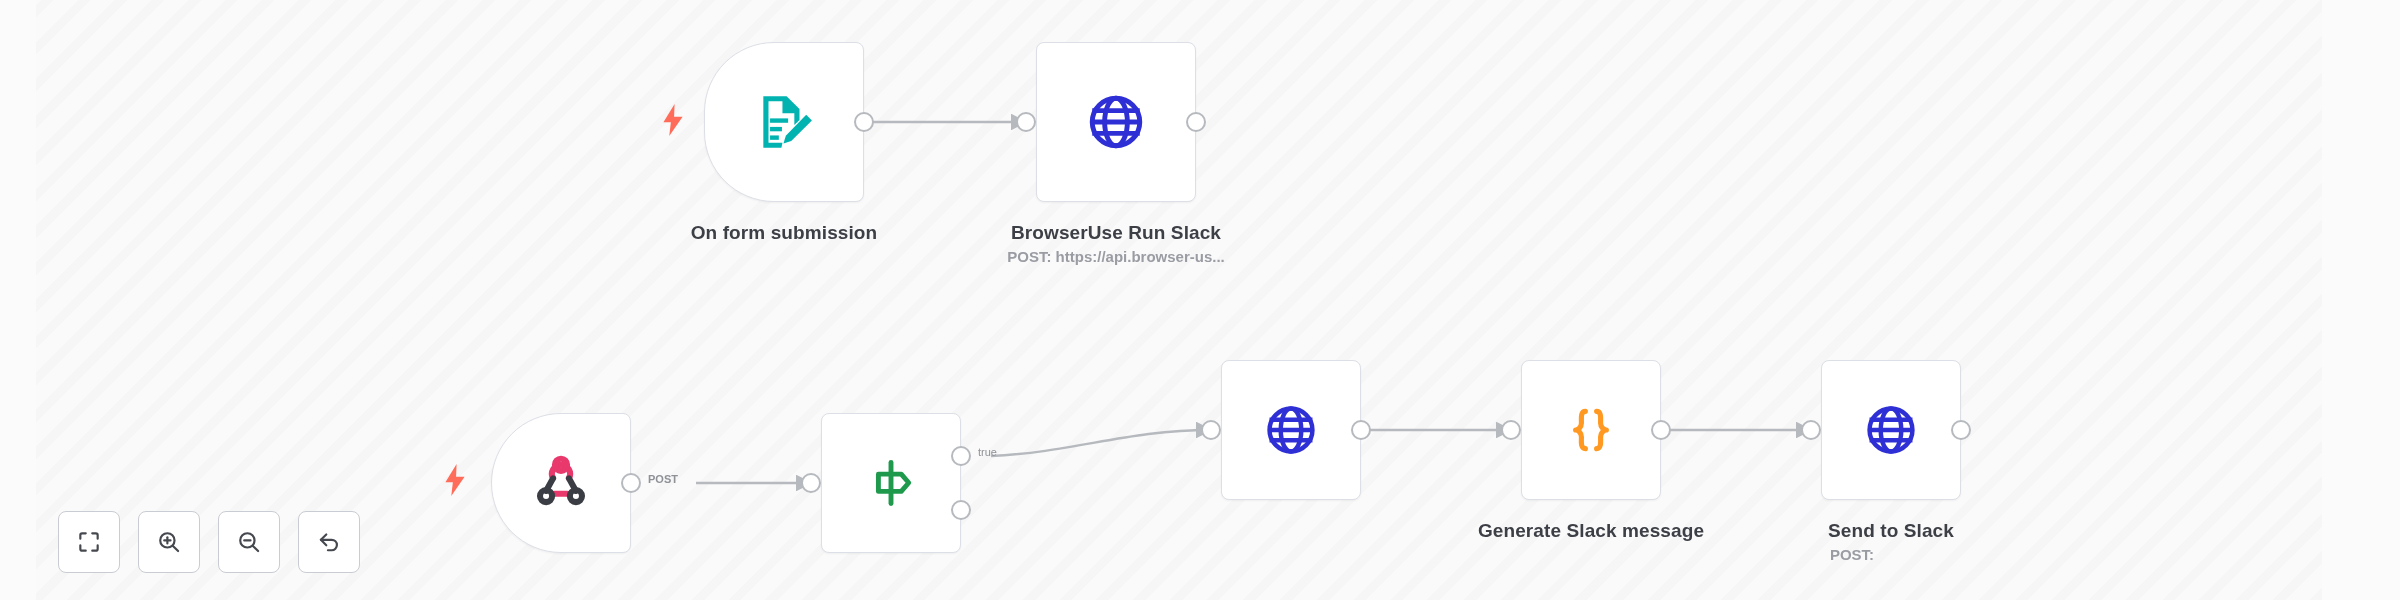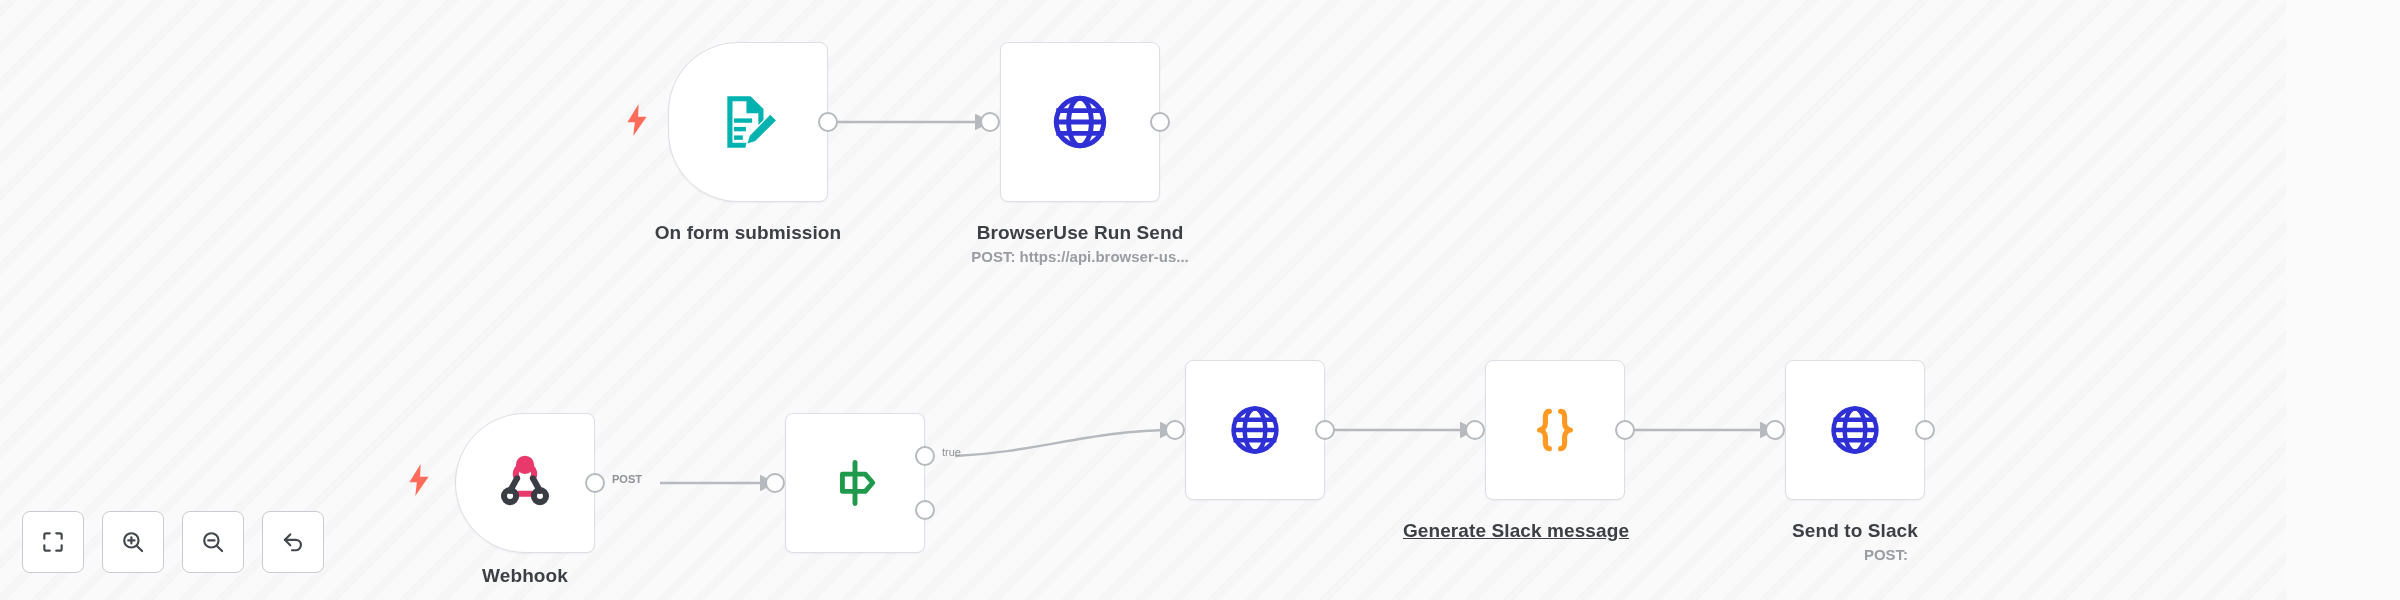--- a/index.html
+++ b/index.html
@@ -21,20 +21,21 @@
     height: 600px;
     background-color: #fafafa;
     background-image: repeating-linear-gradient(
       -45deg,
       rgba(0,0,0,0.016) 0px,
       rgba(0,0,0,0.016) 9px,
       rgba(0,0,0,0.000) 9px,
       rgba(0,0,0,0.000) 26px
     );
     overflow: hidden;
+    margin-left: 36px;
   }
 
   
   #edges {
     position: absolute;
     left: 0; top: 0;
     width: 2400px; height: 600px;
     pointer-events: none;
   }
 
@@ -174,21 +175,21 @@
         <circle cx="12" cy="12" r="9.2"></circle>
         <line x1="2.8" y1="12" x2="21.2" y2="12"></line>
         <line x1="2.8" y1="7.6" x2="21.2" y2="7.6"></line>
         <line x1="2.8" y1="16.4" x2="21.2" y2="16.4"></line>
         <ellipse cx="12" cy="12" rx="4.4" ry="9.2"></ellipse>
       </svg>
     </span>
   </div>
   <div class="port" style="left:980px; top:112px;"></div>
   <div class="port" style="left:1150px; top:112px;"></div>
-  <div class="node-label" style="left:940px; top:222px; width:280px;">BrowserUse Run Send</div>
+  <div class="node-label" style="left:940px; top:222px; width:280px;">BrowserUse Run Slack</div>
   <div class="node-sublabel" style="left:920px; top:248px; width:320px;">POST: https://api.browser-us...</div>
 
   <div class="bolt" style="left:406px; top:464px;">
     <svg width="26" height="32" viewBox="0 0 24 30">
       <path d="M13.5 0 L3 17 L10 17 L8.5 30 L21 12 L13 12 Z" fill="#ff6d5a"></path>
     </svg>
   </div>
 
   <div class="node trigger" style="left:455px; top:413px; width:140px; height:140px;">
     <span class="glyph">
@@ -199,21 +200,20 @@
         <path d="M15.4 10 L18.4 15.4" stroke="#3b3d45"></path>
         <path d="M9.2 16.6 h5.6" stroke="#e8386c"></path>
         <circle cx="5.6" cy="17.6" r="2.6" stroke="#3b3d45"></circle>
         <circle cx="18.4" cy="17.6" r="2.6" stroke="#3b3d45"></circle>
         <circle cx="12" cy="4.2" r="2.6" stroke="#e8386c"></circle>
       </svg>
     </span>
   </div>
   <div class="port" style="left:585px; top:473px;"></div>
   <div class="port-label" style="left:612px; top:473px;font-weight:bold;">POST</div>
-  <div class="node-label" style="left:385px; top:565px; width:280px;">Webhook</div>
 
   <div class="node" style="left:785px; top:413px; width:140px; height:140px;">
     <span class="glyph">
       <svg width="56" height="56" viewBox="0 0 24 24" fill="none" stroke="#1f9a4d" stroke-width="2.1" stroke-linejoin="round">
         <line x1="12" y1="3.2" x2="12" y2="20.8" stroke-linecap="round"></line>
         <path d="M6.6 8.2 H16.4 L19.6 11.9 L16.4 15.6 H6.6 Z"></path>
       </svg>
     </span>
   </div>
   <div class="port" style="left:765px; top:473px;"></div>
@@ -240,37 +240,37 @@
       <svg width="56" height="56" viewBox="0 0 24 24" fill="none" stroke="#ff9922" stroke-width="2.2" stroke-linecap="round" stroke-linejoin="round">
         <path d="M9.6 4 C7.4 4 7.9 7.4 7.9 9 C7.9 10.7 6.6 12 5.4 12
                  C6.6 12 7.9 13.3 7.9 15 C7.9 16.6 7.4 20 9.6 20"></path>
         <path d="M14.4 4 C16.6 4 16.1 7.4 16.1 9 C16.1 10.7 17.4 12 18.6 12
                  C17.4 12 16.1 13.3 16.1 15 C16.1 16.6 16.6 20 14.4 20"></path>
       </svg>
     </span>
   </div>
   <div class="port" style="left:1465px; top:420px;"></div>
   <div class="port" style="left:1615px; top:420px;"></div>
-  <div class="node-label" style="left:1376px; top:520px; width:280px;text-decoration:underline;">Generate Slack message</div>
+  <div class="node-label" style="left:1415px; top:520px; width:280px;">Generate Slack message</div>
 
   <div class="node" style="left:1785px; top:360px; width:140px; height:140px;">
     <span class="glyph">
       <svg width="56" height="56" viewBox="0 0 24 24" fill="none" stroke="#2f2fd6" stroke-width="1.9">
         <circle cx="12" cy="12" r="9.2"></circle>
         <line x1="2.8" y1="12" x2="21.2" y2="12"></line>
         <line x1="2.8" y1="7.6" x2="21.2" y2="7.6"></line>
         <line x1="2.8" y1="16.4" x2="21.2" y2="16.4"></line>
         <ellipse cx="12" cy="12" rx="4.4" ry="9.2"></ellipse>
       </svg>
     </span>
   </div>
   <div class="port" style="left:1765px; top:420px;"></div>
   <div class="port" style="left:1915px; top:420px;"></div>
   <div class="node-label" style="left:1715px; top:520px; width:280px;">Send to Slack</div>
-  <div class="node-sublabel" style="left:1746px; top:546px; width:280px;">POST:</div>
+  <div class="node-sublabel" style="left:1676px; top:546px; width:280px;">POST:</div>
 
   <div id="zoom-toolbar">
 
     <div class="tool-btn">
       <span>
         <svg width="26" height="26" viewBox="0 0 24 24" fill="none" stroke="#45484e" stroke-width="2" stroke-linecap="round">
           <path d="M4 9 V5.6 A1.6 1.6 0 0 1 5.6 4 H9"></path>
           <path d="M15 4 H18.4 A1.6 1.6 0 0 1 20 5.6 V9"></path>
           <path d="M20 15 V18.4 A1.6 1.6 0 0 1 18.4 20 H15"></path>
           <path d="M9 20 H5.6 A1.6 1.6 0 0 1 4 18.4 V15"></path>

